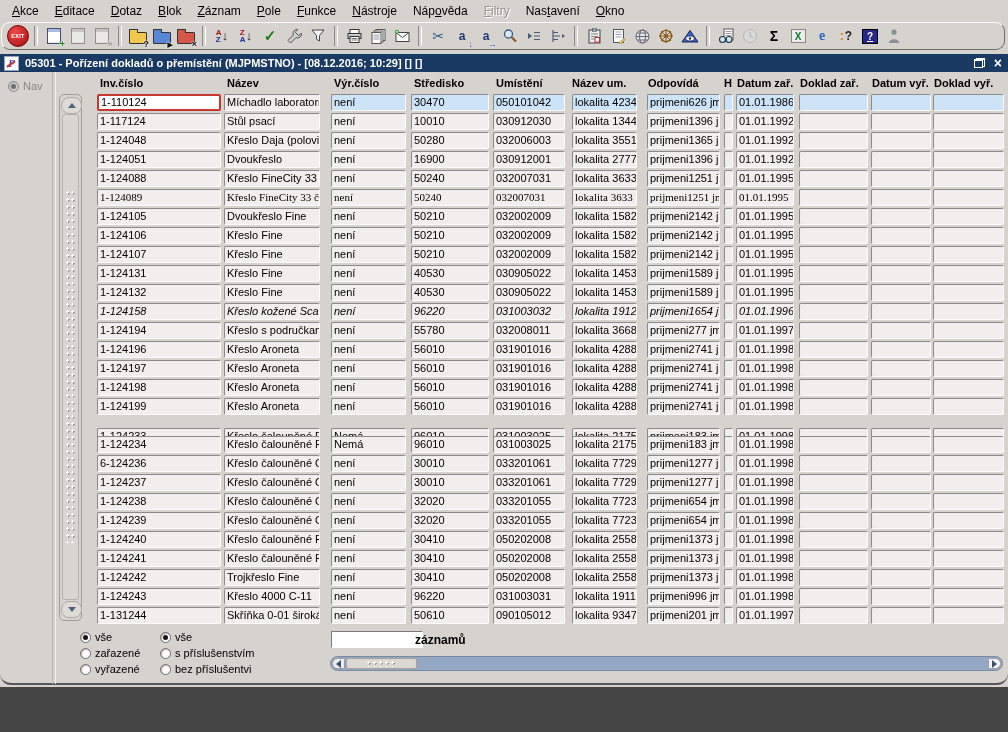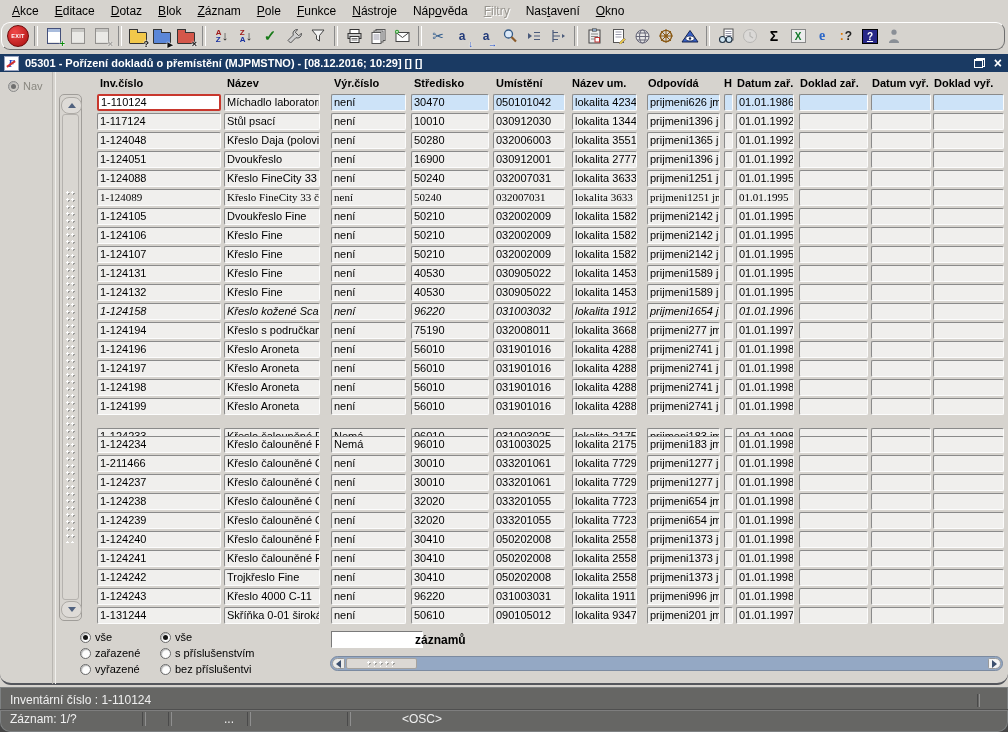--- a/index.html
+++ b/index.html
@@ -538,21 +538,21 @@
         <div class="cell c7"></div>
         <div class="cell c8">01.01.1996</div>
         <div class="cell c9"></div>
         <div class="cell c10"></div>
         <div class="cell c11"></div>
       </div>
       <div class="trow" style="top: 228px;">
         <div class="cell c0">1-124194</div>
         <div class="cell c1">Křeslo s područkam</div>
         <div class="cell c2">není</div>
-        <div class="cell c3">75190</div>
+        <div class="cell c3">55780</div>
         <div class="cell c4">032008011</div>
         <div class="cell c5">lokalita 3668</div>
         <div class="cell c6">prijmeni277 jme</div>
         <div class="cell c7"></div>
         <div class="cell c8">01.01.1997</div>
         <div class="cell c9"></div>
         <div class="cell c10"></div>
         <div class="cell c11"></div>
       </div>
       <div class="trow" style="top: 247px;">
@@ -633,21 +633,21 @@
         <div class="cell c4">031003025</div>
         <div class="cell c5">lokalita 2175</div>
         <div class="cell c6">prijmeni183 jme</div>
         <div class="cell c7"></div>
         <div class="cell c8">01.01.1998</div>
         <div class="cell c9"></div>
         <div class="cell c10"></div>
         <div class="cell c11"></div>
       </div>
       <div class="trow" style="top: 361px;">
-        <div class="cell c0">1-211466</div>
+        <div class="cell c0">6-124236</div>
         <div class="cell c1">Křeslo čalouněné O</div>
         <div class="cell c2">není</div>
         <div class="cell c3">30010</div>
         <div class="cell c4">033201061</div>
         <div class="cell c5">lokalita 7729</div>
         <div class="cell c6">prijmeni1277 jm</div>
         <div class="cell c7"></div>
         <div class="cell c8">01.01.1998</div>
         <div class="cell c9"></div>
         <div class="cell c10"></div>
@@ -804,28 +804,13 @@
         <span class="tri-left"></span>
       </span>
     <span id="hthumb">
         <span id="hgrip"></span>
       </span>
     <span class="harrow hright">
         <span class="tri-right"></span>
       </span>
   </div>
 
-  <div id="statusbar">
-    <div id="sline1">
-      <span class="stxt">Inventární číslo : 1-110124</span>
-      <span class="tick"></span>
-    </div>
-    <div id="sline2">
-      <span class="seg segrec">Záznam: 1/?</span>
-      <span class="vsep vs1"></span>
-      <span class="vsep vs2"></span>
-      <span class="seg segdots">...</span>
-      <span class="vsep vs3"></span>
-      <span class="vsep vs4"></span>
-      <span class="seg segosc">&lt;OSC&gt;</span>
-    </div>
-  </div>
 </div>
 
 </body></html>

